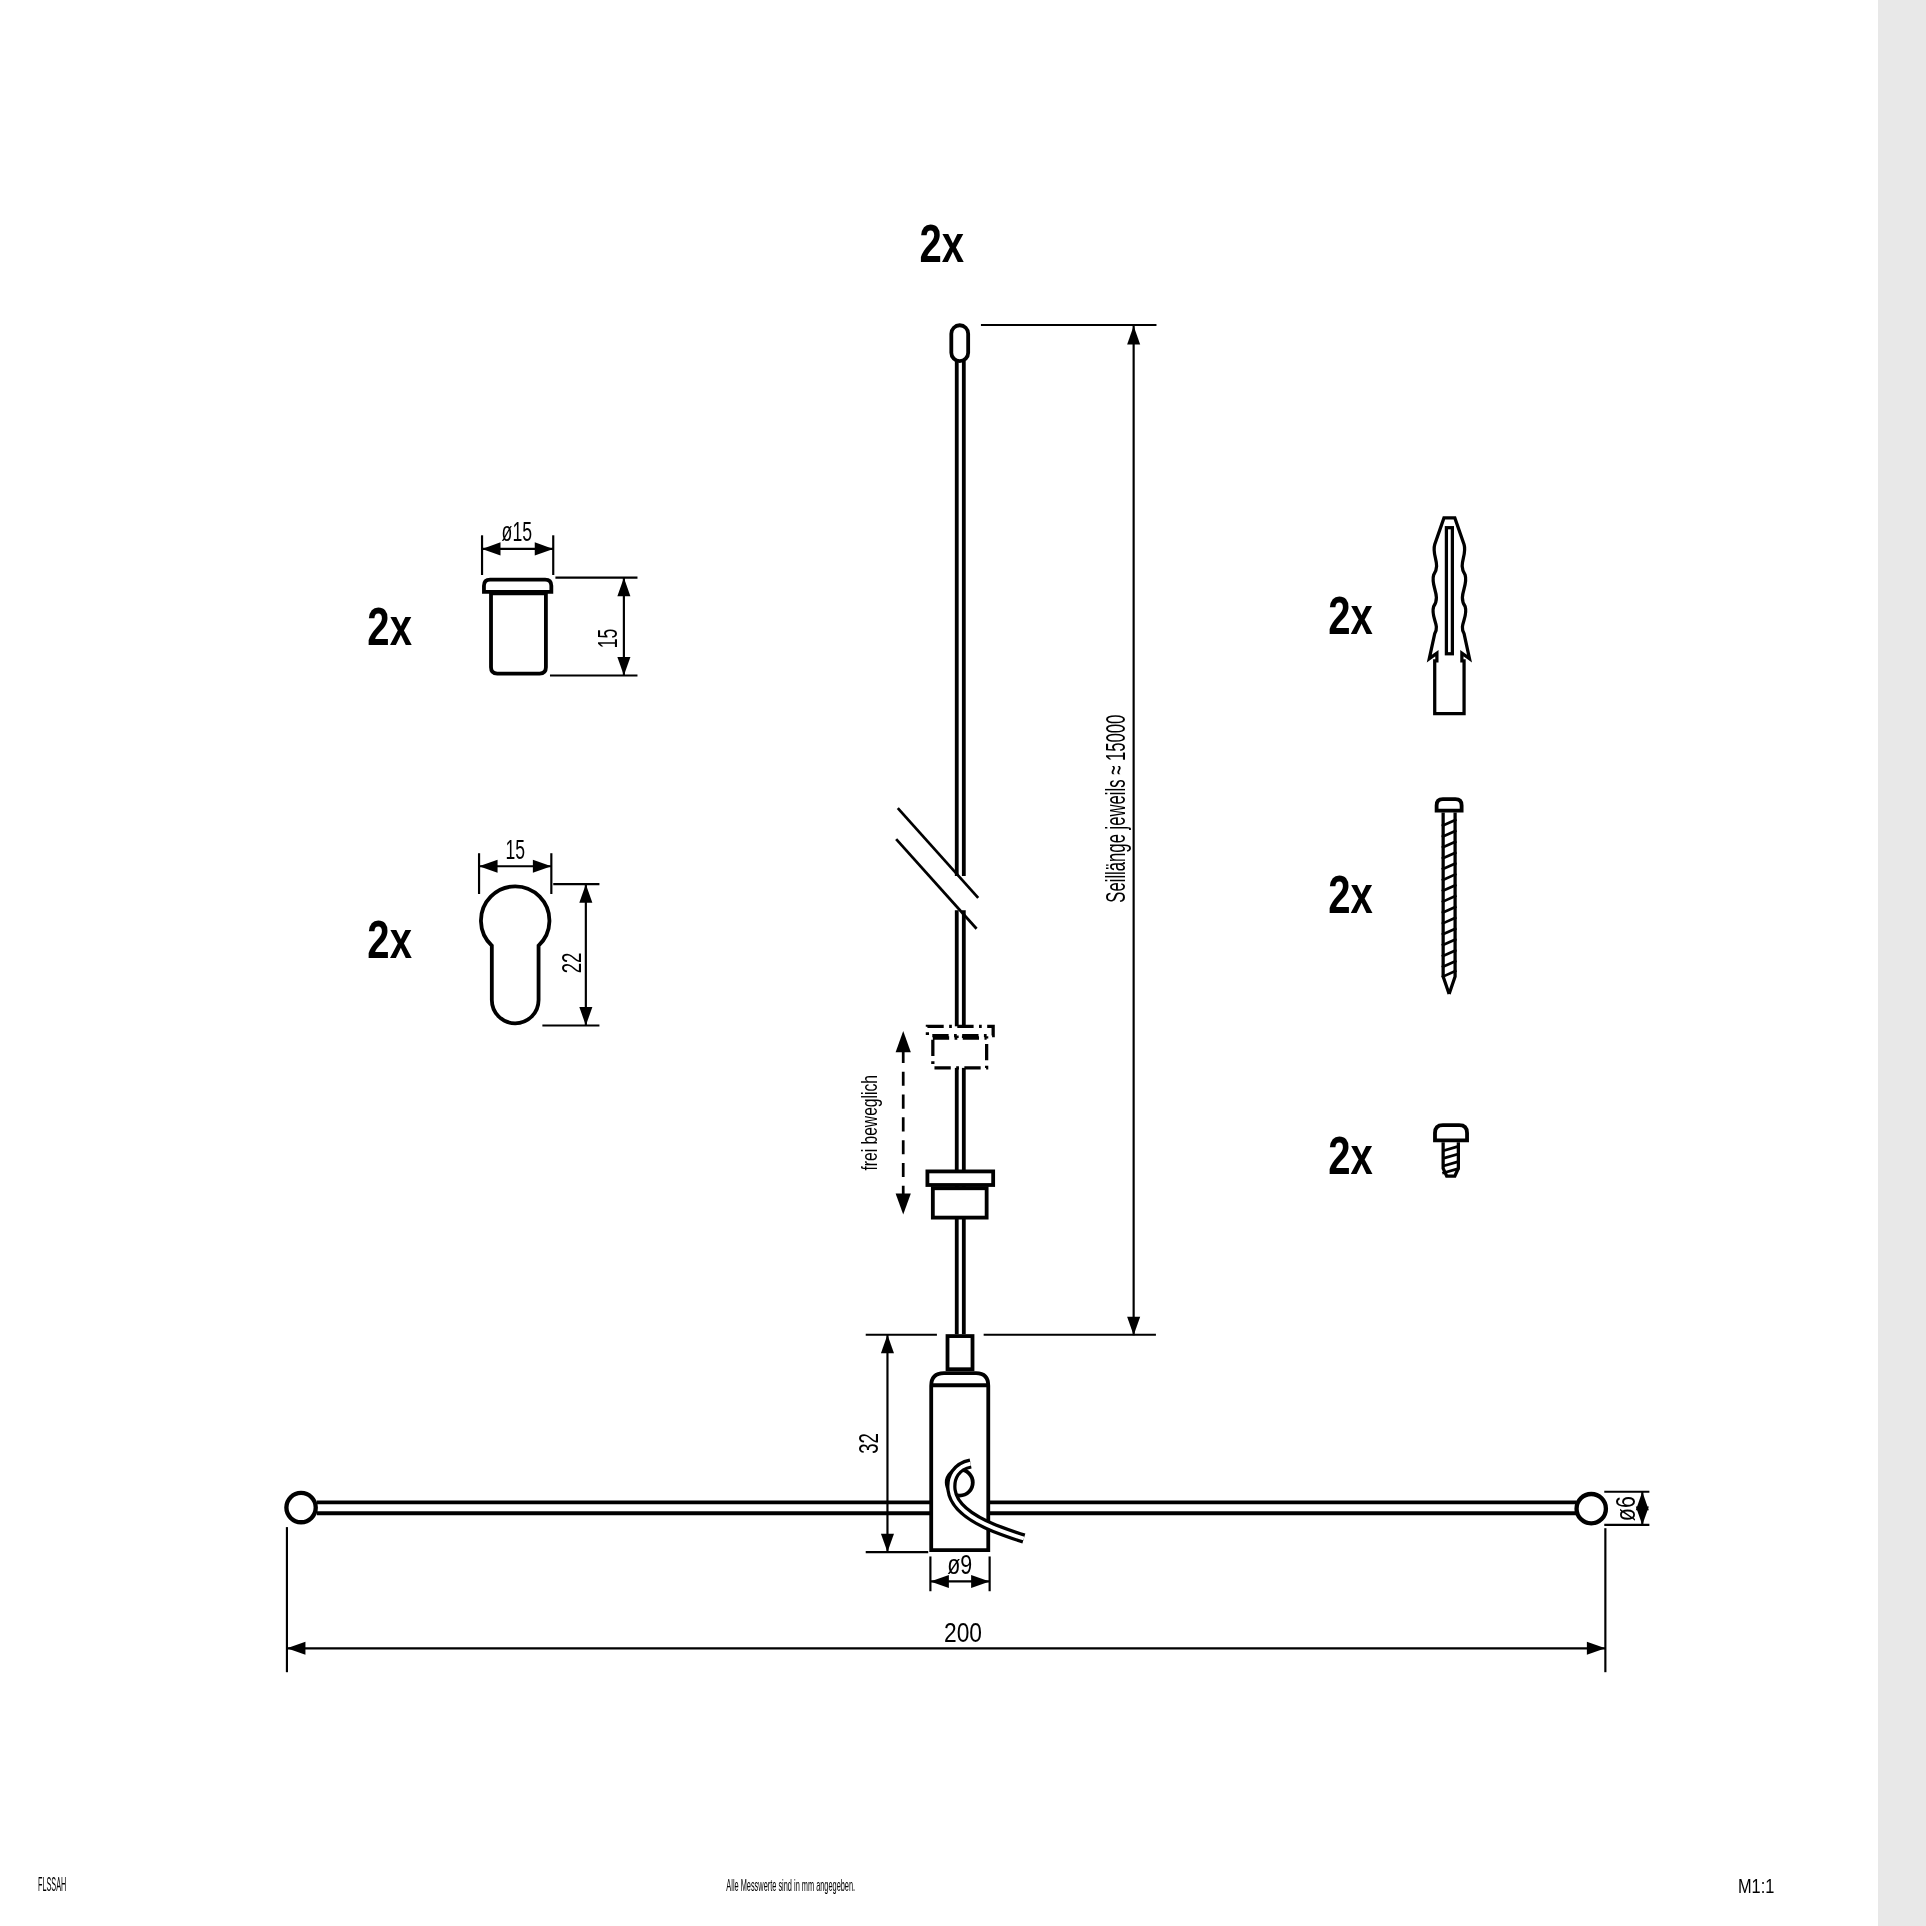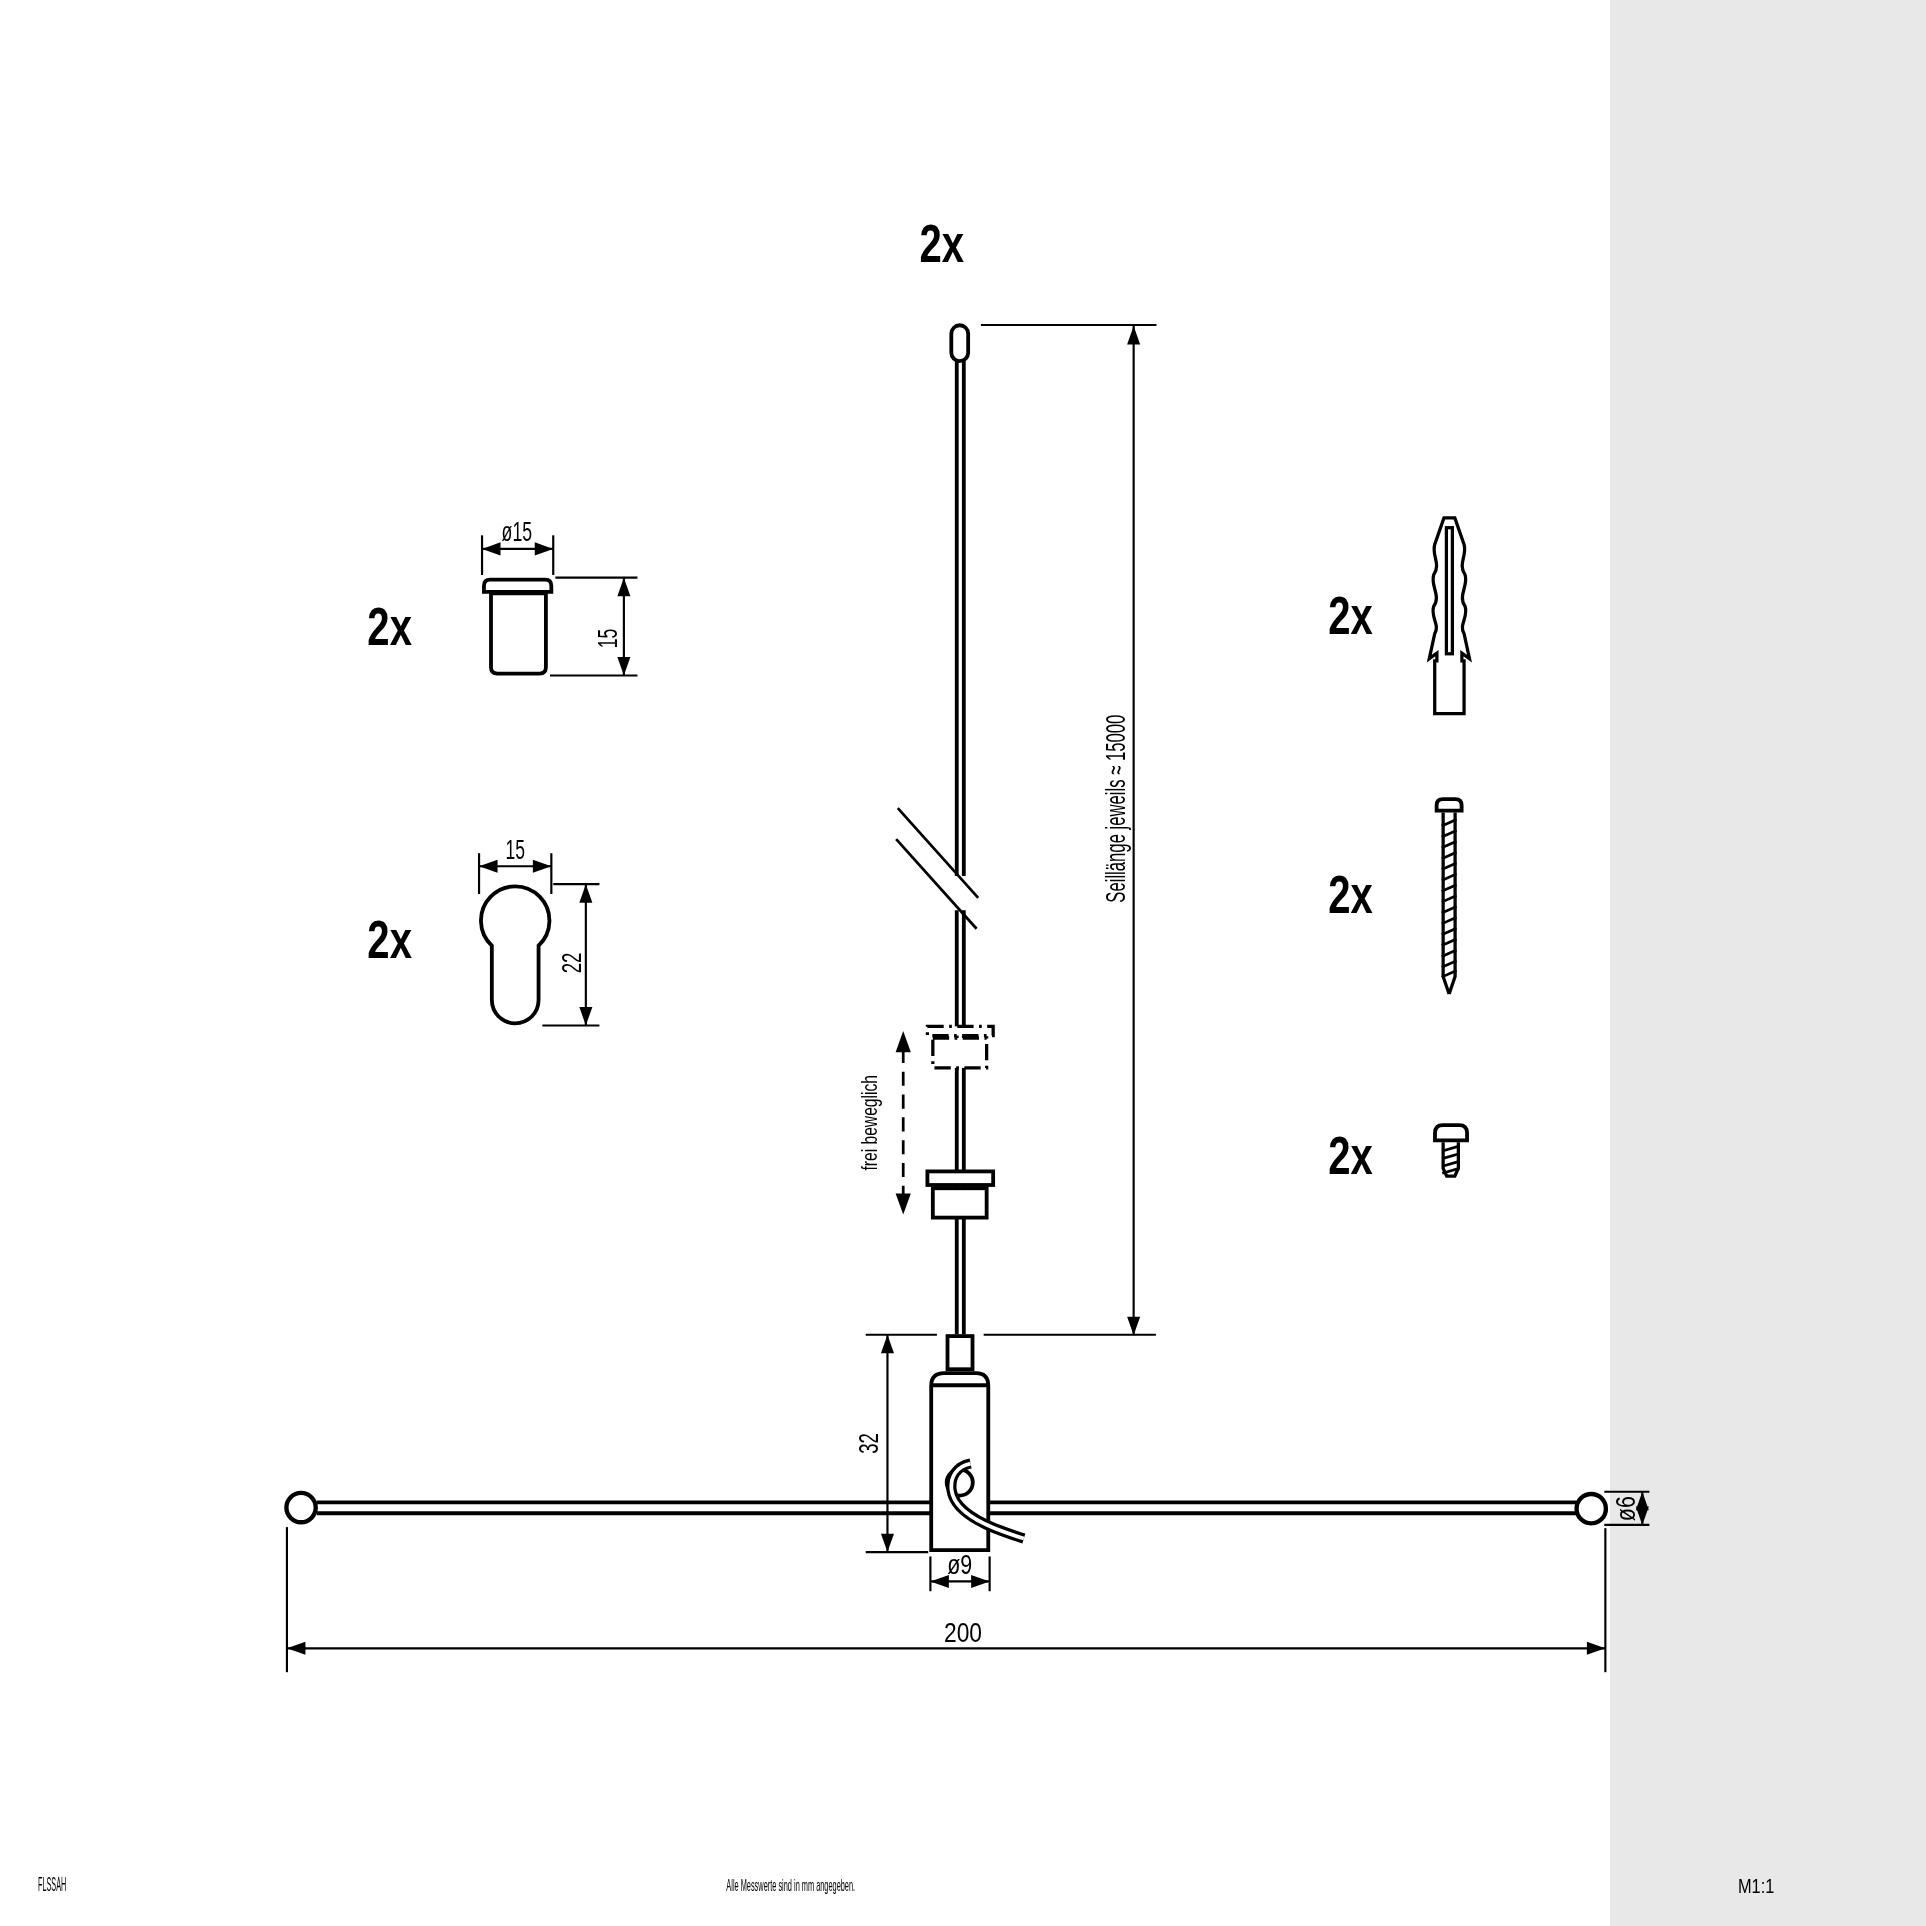--- a/index.html
+++ b/index.html
@@ -1,16 +1,16 @@
 <!DOCTYPE html>
 <html style="font-size:8.7px"><head>
 <meta charset="utf-8">
 <style>
   html,body{margin:0;padding:0;background:#e8e8e8;}
-  .sheet{position:relative;width:1610px;height:1926px;background:#fff;font-family:"Liberation Sans",sans-serif;}
+  .sheet{position:relative;width:1878px;height:1926px;background:#fff;font-family:"Liberation Sans",sans-serif;}
   svg{display:block;width:1926px;height:1926px;}
   svg text{fill:#000;font-family:"Liberation Sans",sans-serif;}
   .p7{fill:#fff;stroke:#000;stroke-width:7;}
   .p6{fill:#fff;stroke:#000;stroke-width:6;}
   .p8{fill:#fff;stroke:#000;stroke-width:8;}
   .ln7{fill:none;stroke:#000;stroke-width:7;}
   .ln6{fill:none;stroke:#000;stroke-width:6;}
   .ln5{fill:none;stroke:#000;stroke-width:5;}
   .dl{fill:none;stroke:#000;stroke-width:4;}
   .ghost{fill:#fff;stroke:#000;stroke-width:6;stroke-dasharray:30 10 5 10;}

